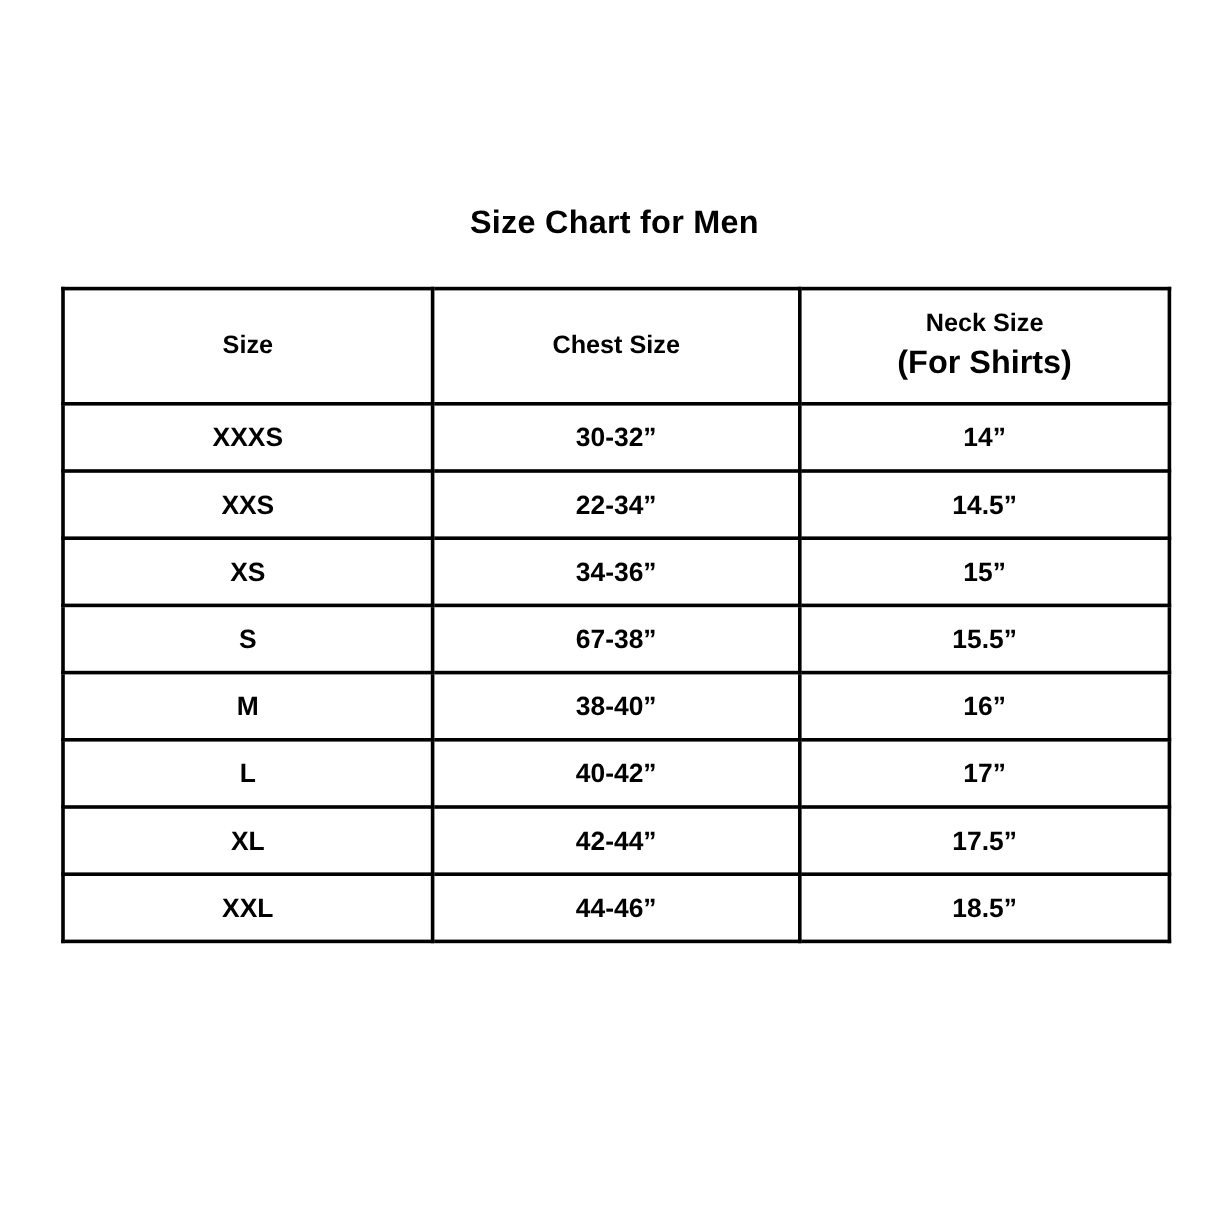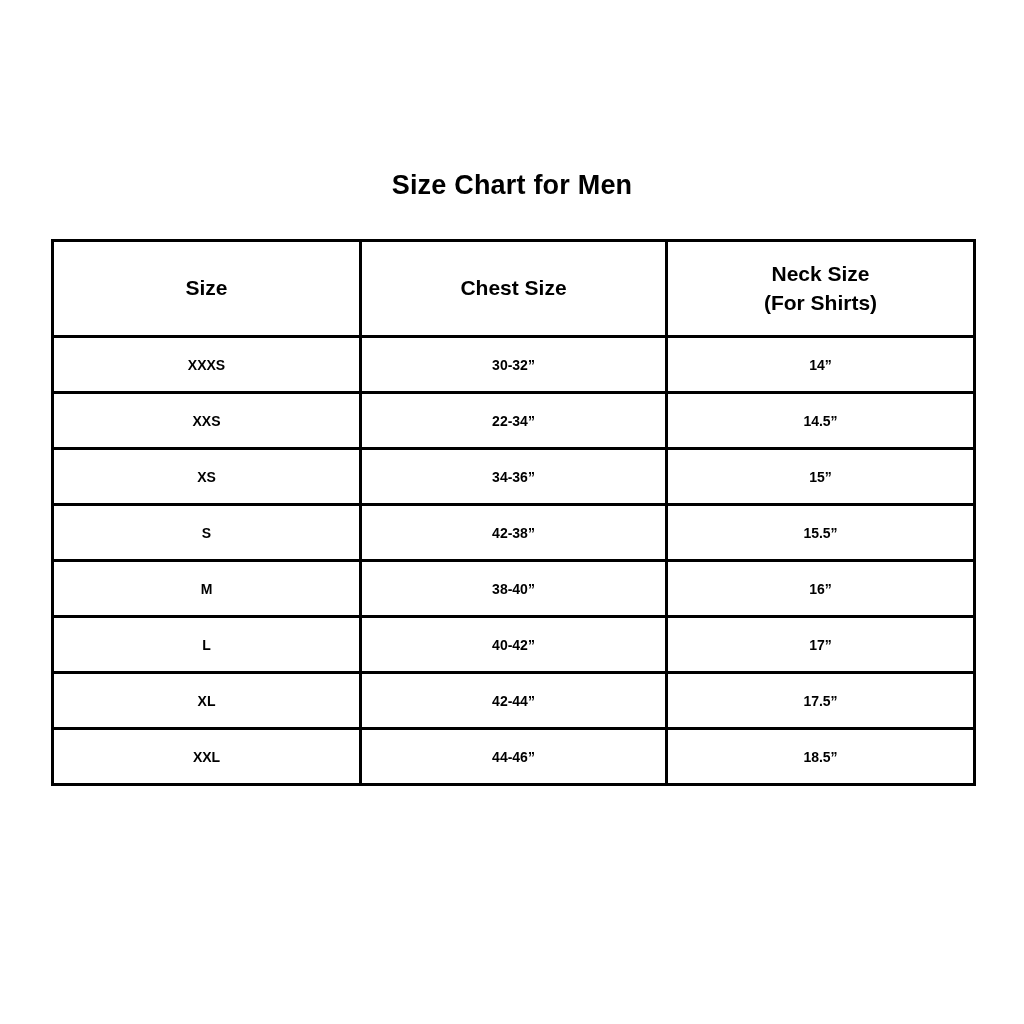--- a/index.html
+++ b/index.html
@@ -55,27 +55,27 @@
     color: #000000;
   }
   table.size-table thead th {
     height: 93px;
     font-size: 21px;
     line-height: 1.35;
     padding: 0 6px;
   }
   table.size-table tbody td {
     height: 53px;
-    font-size: 14px;
+    font-size: 22px;
     padding: 0 6px;
     margin-left: 26px;
   }
   .hdr-sub {
     display: block;
-    font-size: 21px;
+    font-size: 27px;
     font-weight: bold;
   }
 </style>
 </head>
 <body>
 
 <div class="page">
 
   <div class="chart-title">Size Chart for Men</div>
 
@@ -111,21 +111,21 @@
           <td>22-34”</td>
           <td>14.5”</td>
         </tr>
         <tr>
           <td>XS</td>
           <td>34-36”</td>
           <td>15”</td>
         </tr>
         <tr>
           <td>S</td>
-          <td>42-38”</td>
+          <td>67-38”</td>
           <td>15.5”</td>
         </tr>
         <tr>
           <td>M</td>
           <td>38-40”</td>
           <td>16”</td>
         </tr>
         <tr>
           <td>L</td>
           <td>40-42”</td>

